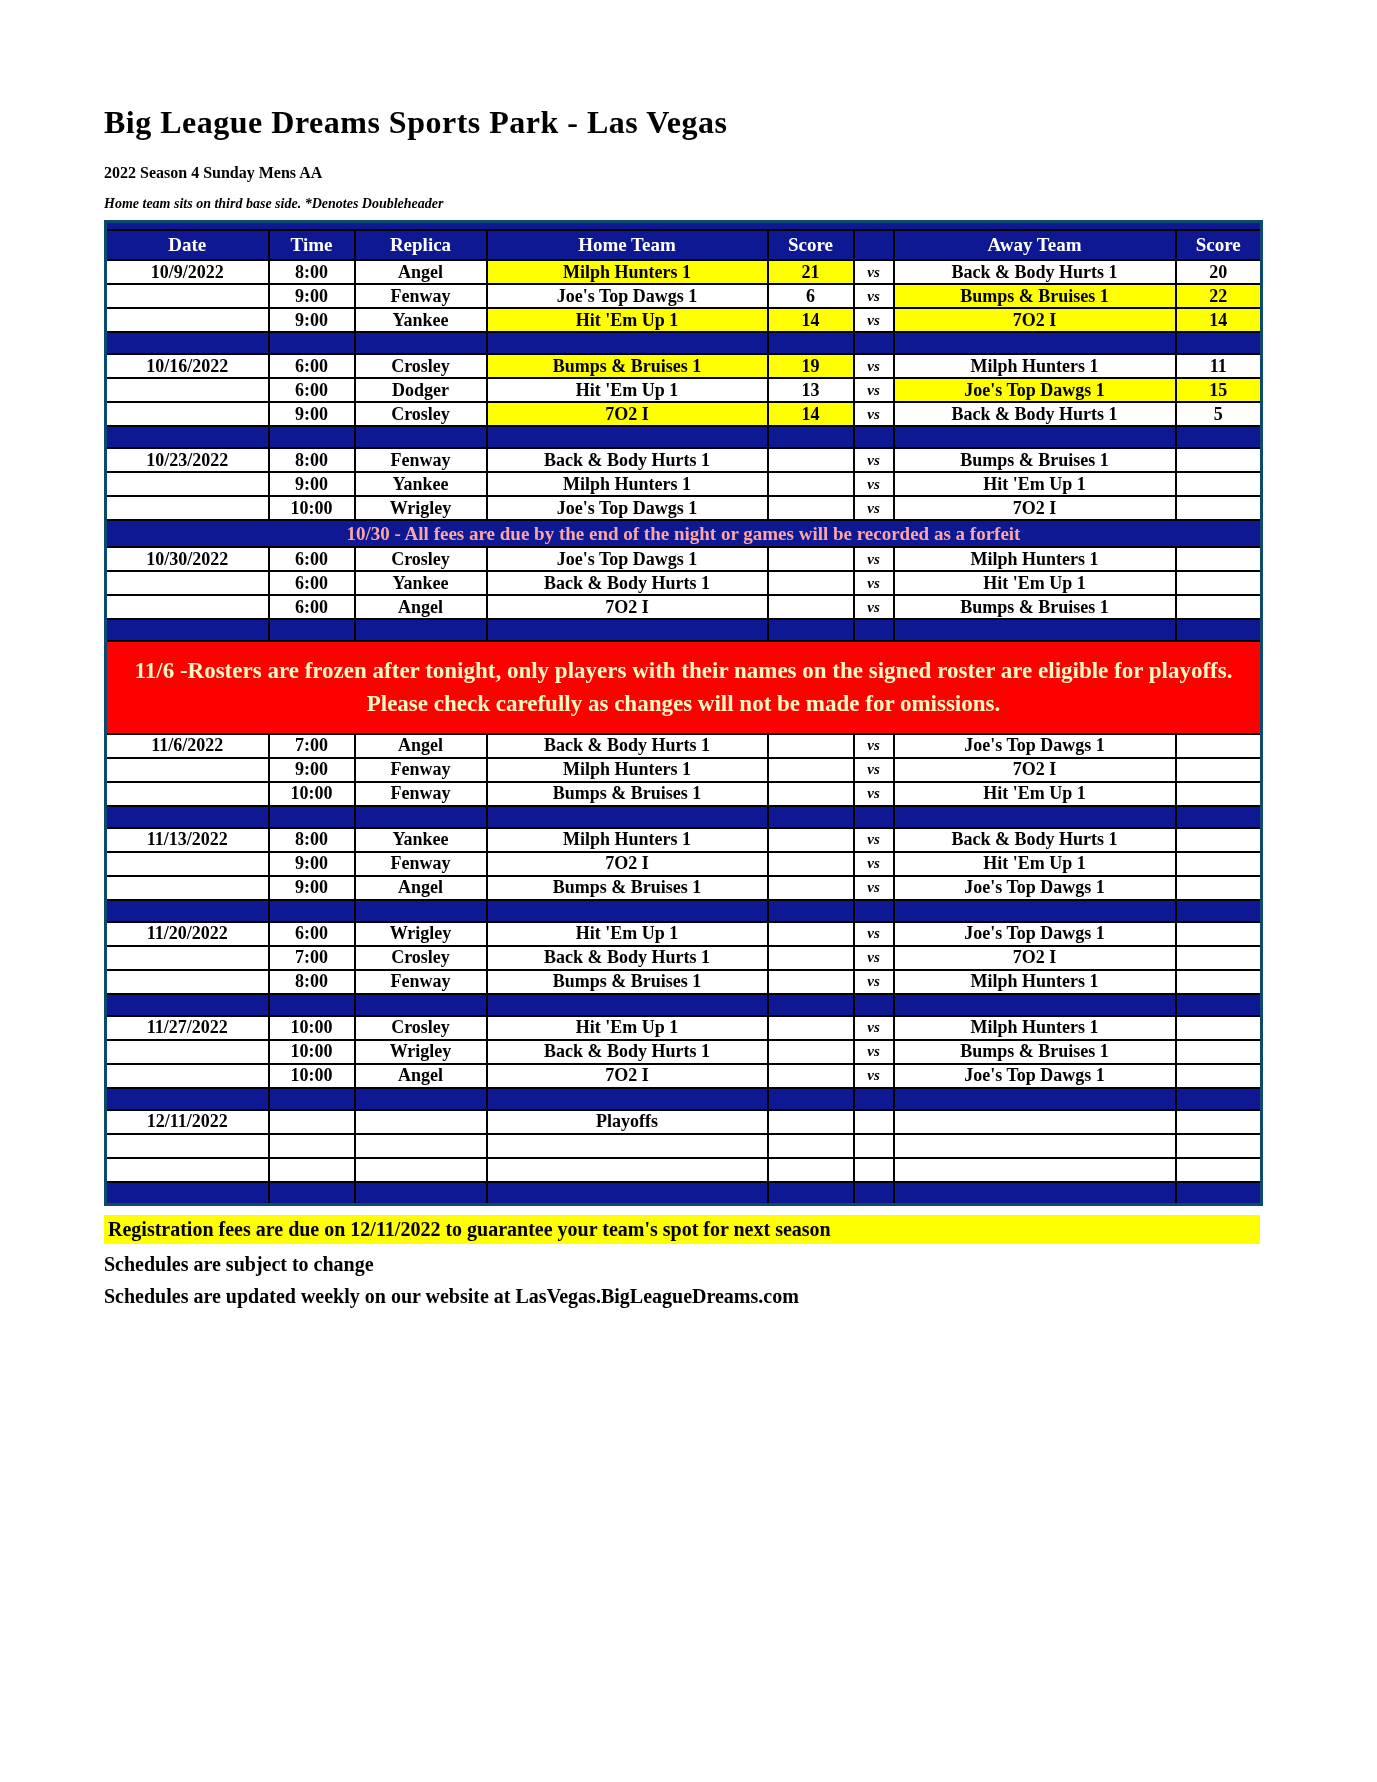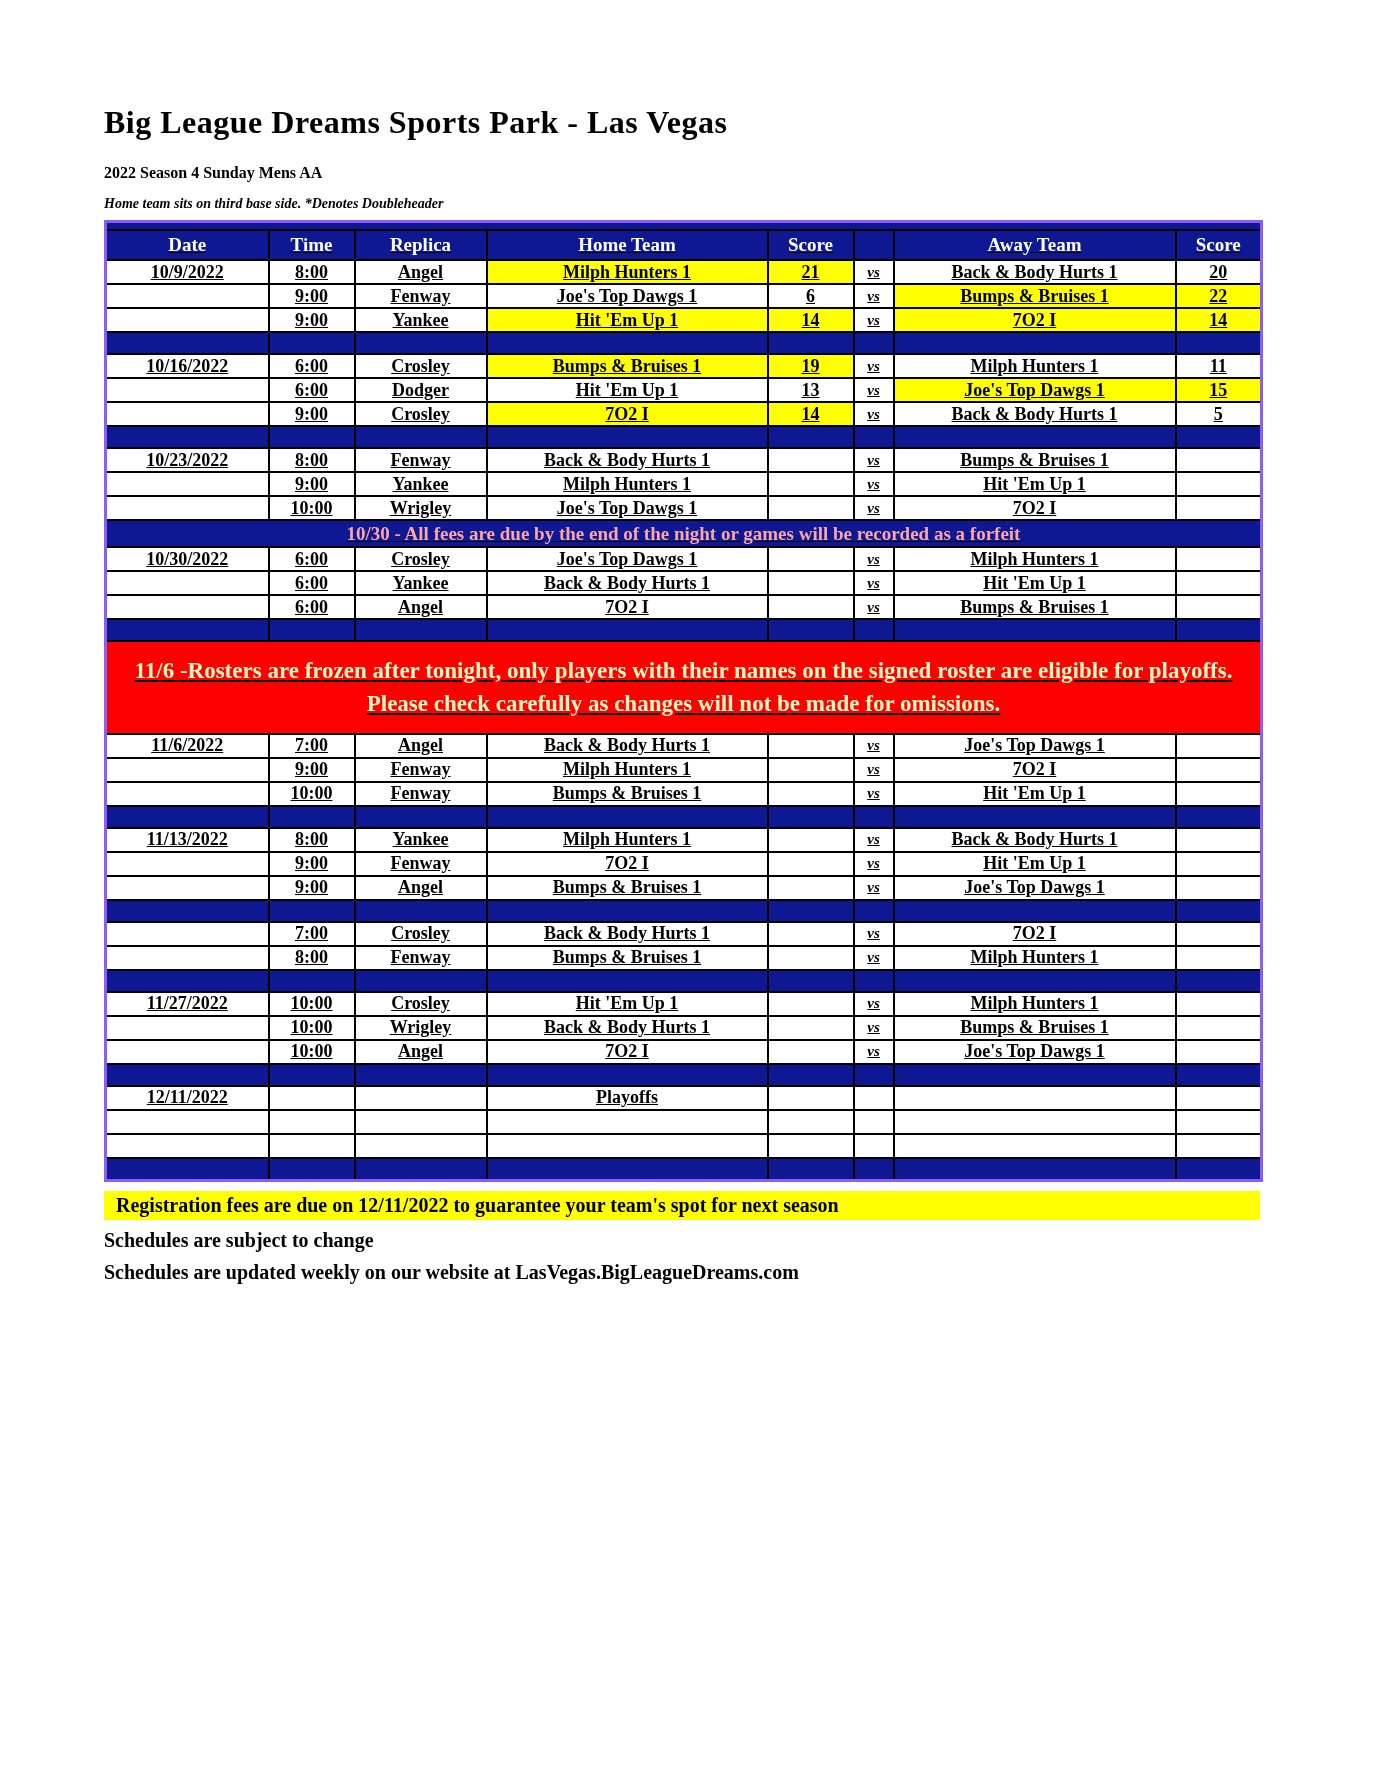--- a/index.html
+++ b/index.html
@@ -8,41 +8,40 @@
     font-family:"Liberation Serif","DejaVu Serif",serif;
     color:#000;
   }
   .content{margin-left:104px;width:1156px;}
   .head-area{width:1156px;}
   h1{font-size:32px;font-weight:bold;margin:0;padding-top:104px;letter-spacing:0.5px;}
   h2{font-size:16px;font-weight:bold;margin:23px 0 0 0;}
   .subnote{font-size:14px;font-weight:bold;font-style:italic;margin:14px 0 8px 0;}
   table.sched{
     border-collapse:collapse;table-layout:fixed;width:1156px;
-    border:3px solid #8b5cf6;
-    text-decoration:underline;
+    border:3px solid #0c4a6e;
   }
   table.sched td, table.sched th{
     border:2px solid #000;
     height:22px;
     text-align:center;vertical-align:middle;
     font-weight:bold;font-size:18px;
     padding:0 2px;overflow:hidden;white-space:nowrap;
   }
   tr.topstrip td{height:6px;background:var(--navy);padding:0;}
   tr.head th{background:var(--navy);color:#fff;font-size:19px;height:28px;}
   tr.game td, tr.playoffs td, tr.empty td{background:#fff;}
   tr.game td.win{background:var(--yellow);}
   tr.game td.vs{font-style:italic;font-size:15px;}
   tr.spacer td{background:var(--navy);height:20px;}
   tr.note td{background:var(--navy);color:#fca5a5;font-size:19px;height:25px;}
   tr.banner td{background:var(--red);color:#fef9c3;font-size:23px;padding:12px 0;line-height:1.45;}
   .footer{width:1156px;margin-top:8px;font-weight:bold;font-size:20px;}
   .footer p{margin:9px 0;}
-  .footer p.hl{background:var(--yellow);padding:3px 12px;margin-left:0;}
+  .footer p.hl{background:var(--yellow);padding:3px 4px;margin-left:0;}
 </style>
 </head>
 <body>
 
 <div class="content">
   <div class="head-area">
     <h1>Big League Dreams Sports Park - Las Vegas</h1>
     <h2>2022 Season 4 Sunday Mens AA</h2>
     <div class="subnote">Home team sits on third base side.  *Denotes Doubleheader</div>
   </div>
@@ -307,20 +306,30 @@
           <td></td>
           <td></td>
           <td></td>
           <td></td>
           <td></td>
           <td class="vs"></td>
           <td></td>
           <td></td>
         </tr>
         <tr class="game">
+          <td>11/20/2022</td>
+          <td>6:00</td>
+          <td>Wrigley</td>
+          <td>Hit 'Em Up 1</td>
+          <td></td>
+          <td class="vs">vs</td>
+          <td>Joe's Top Dawgs 1</td>
+          <td></td>
+        </tr>
+        <tr class="game">
           <td></td>
           <td>7:00</td>
           <td>Crosley</td>
           <td>Back &amp; Body Hurts 1</td>
           <td></td>
           <td class="vs">vs</td>
           <td>7O2 I</td>
           <td></td>
         </tr>
         <tr class="game">

